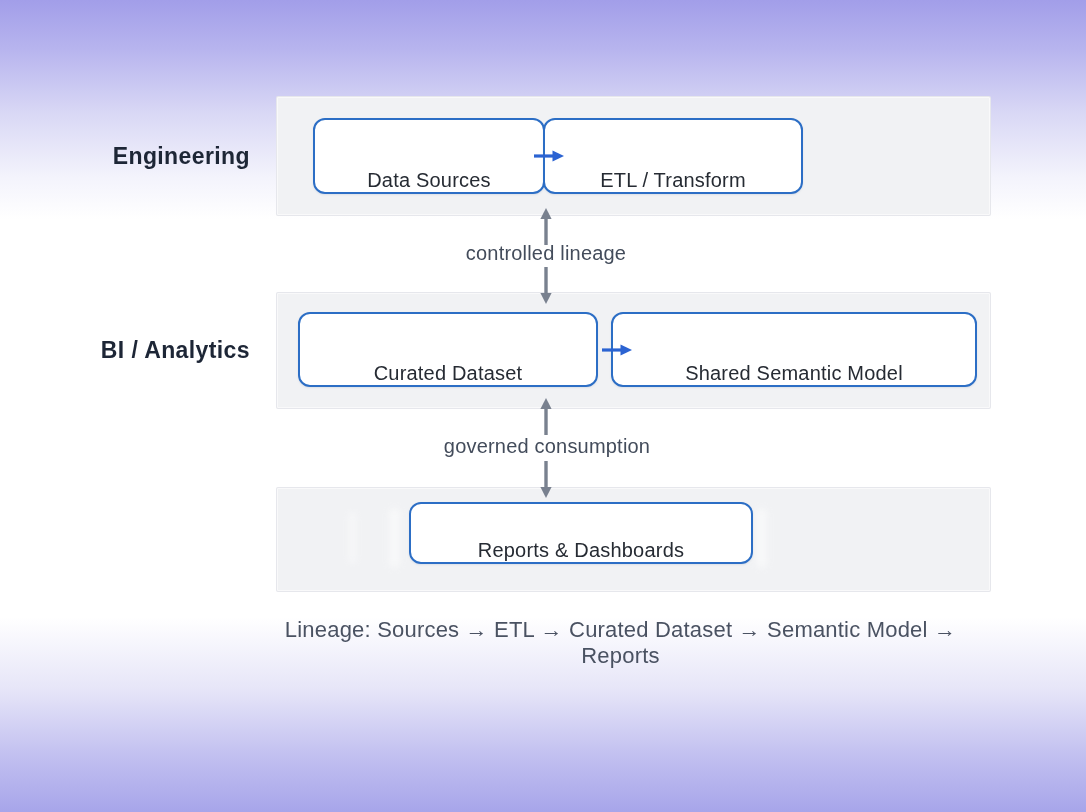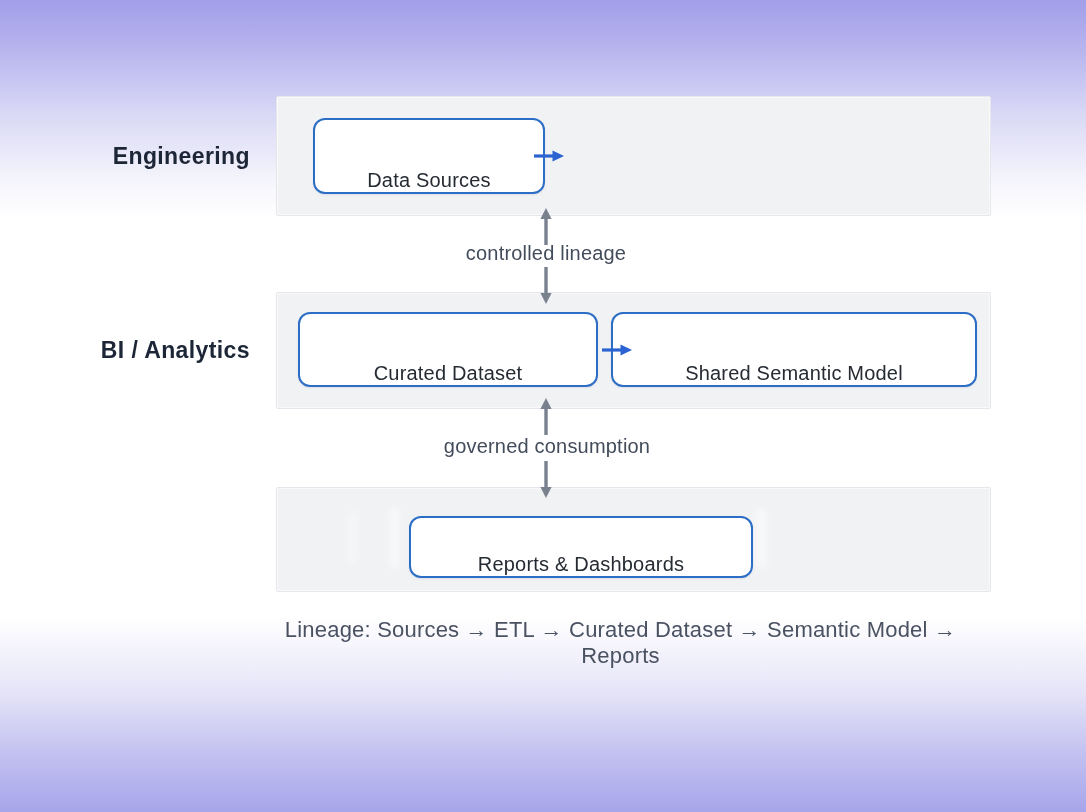--- a/index.html
+++ b/index.html
@@ -68,20 +68,23 @@
   <div class="lane" style="top:292px;height:115px"></div>
   <div class="lane" style="top:487px;height:103px"></div>
 
   <div class="glare" style="left:348px;top:512px;width:9px;height:52px;opacity:.45"></div>
   <div class="glare" style="left:389px;top:508px;width:11px;height:60px;opacity:.65"></div>
   <div class="glare" style="left:756px;top:508px;width:11px;height:60px;opacity:.65"></div>
 
   <div class="node" style="left:313px;top:118px;width:232px;height:76px">
     <span>Data Sources</span>
   </div>
+  <div class="node" style="left:543px;top:118px;width:260px;height:76px">
+    <span>ETL / Transform</span>
+  </div>
   <svg class="flow-arrow" style="left:533px;top:148px" width="32" height="16" viewBox="0 0 32 16">
     <line x1="1" y1="8" x2="21" y2="8" stroke="#2b63d2" stroke-width="3.2"></line>
     <path d="M31 8 L19.5 2.6 L19.5 13.4 Z" fill="#2b63d2"></path>
   </svg>
 
   <svg class="v-arrow" style="left:539px;top:208px" width="14" height="38" viewBox="0 0 14 38">
     <line x1="7" y1="37" x2="7" y2="10" stroke="#79818f" stroke-width="3.4"></line>
     <path d="M7 0 L1.4 11 L12.6 11 Z" fill="#79818f"></path>
   </svg>
   <div class="connector-label" style="left:386px;top:241px">controlled lineage</div>
@@ -104,19 +107,19 @@
   <svg class="v-arrow" style="left:539px;top:398px" width="14" height="38" viewBox="0 0 14 38">
     <line x1="7" y1="37" x2="7" y2="10" stroke="#79818f" stroke-width="3.4"></line>
     <path d="M7 0 L1.4 11 L12.6 11 Z" fill="#79818f"></path>
   </svg>
   <div class="connector-label" style="left:387px;top:434px">governed consumption</div>
   <svg class="v-arrow" style="left:539px;top:460px" width="14" height="38" viewBox="0 0 14 38">
     <line x1="7" y1="1" x2="7" y2="28" stroke="#79818f" stroke-width="3.4"></line>
     <path d="M7 38 L1.4 27 L12.6 27 Z" fill="#79818f"></path>
   </svg>
 
-  <div class="node" style="left:409px;top:516px;width:344px;height:62px">
+  <div class="node" style="left:409px;top:502px;width:344px;height:62px">
     <span>Reports &amp; Dashboards</span>
   </div>
 
   <div class="caption" style="top:617px">Lineage: Sources → ETL → Curated Dataset → Semantic Model → Reports</div>
 
 </div>
 
 </body></html>

